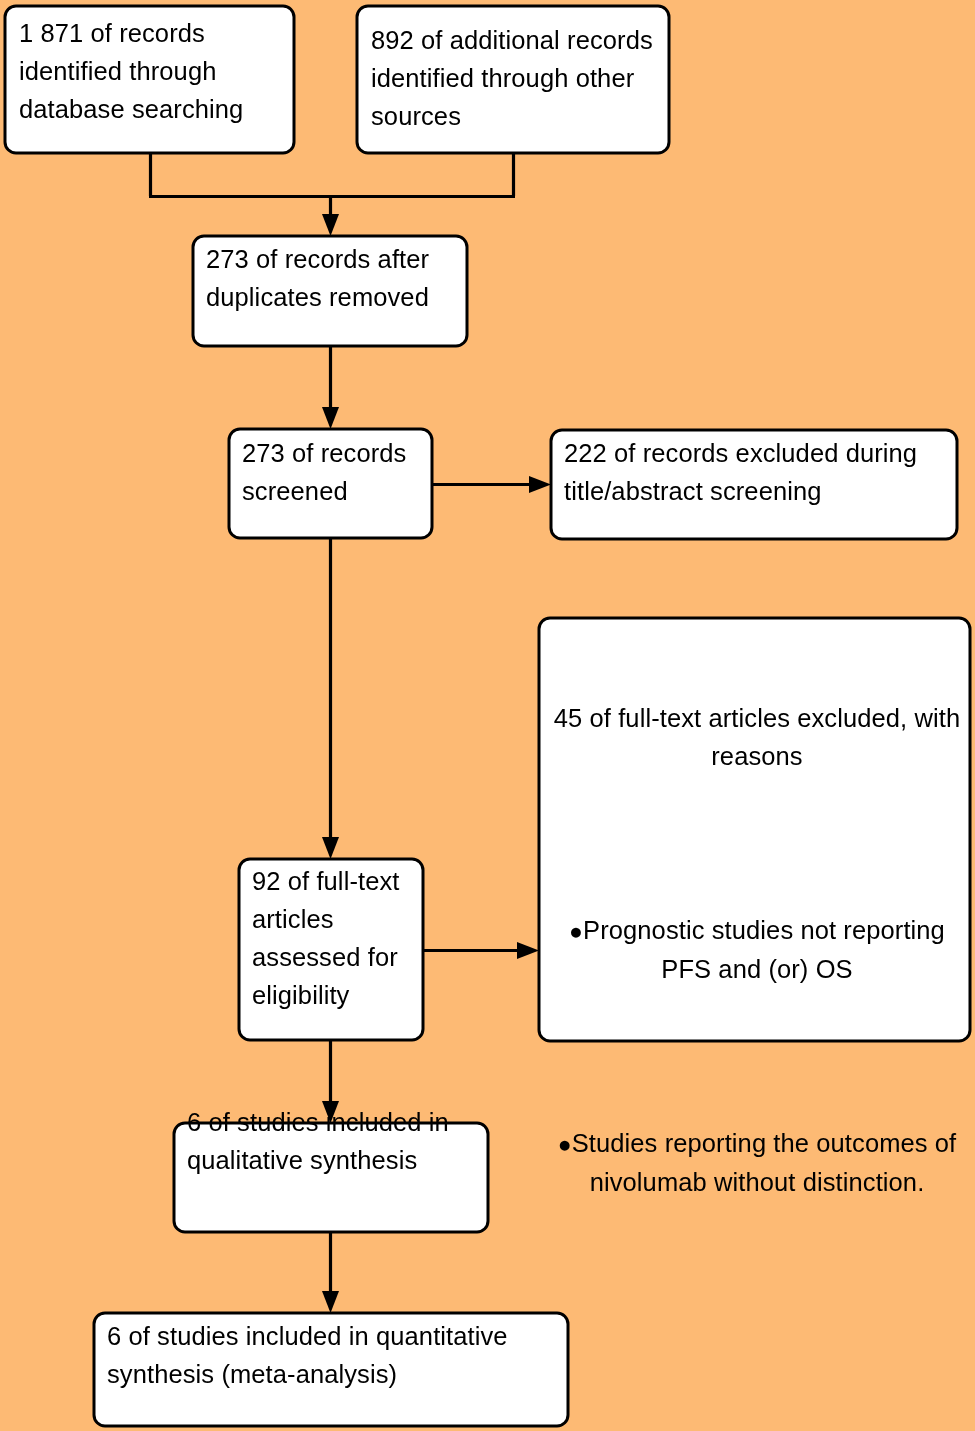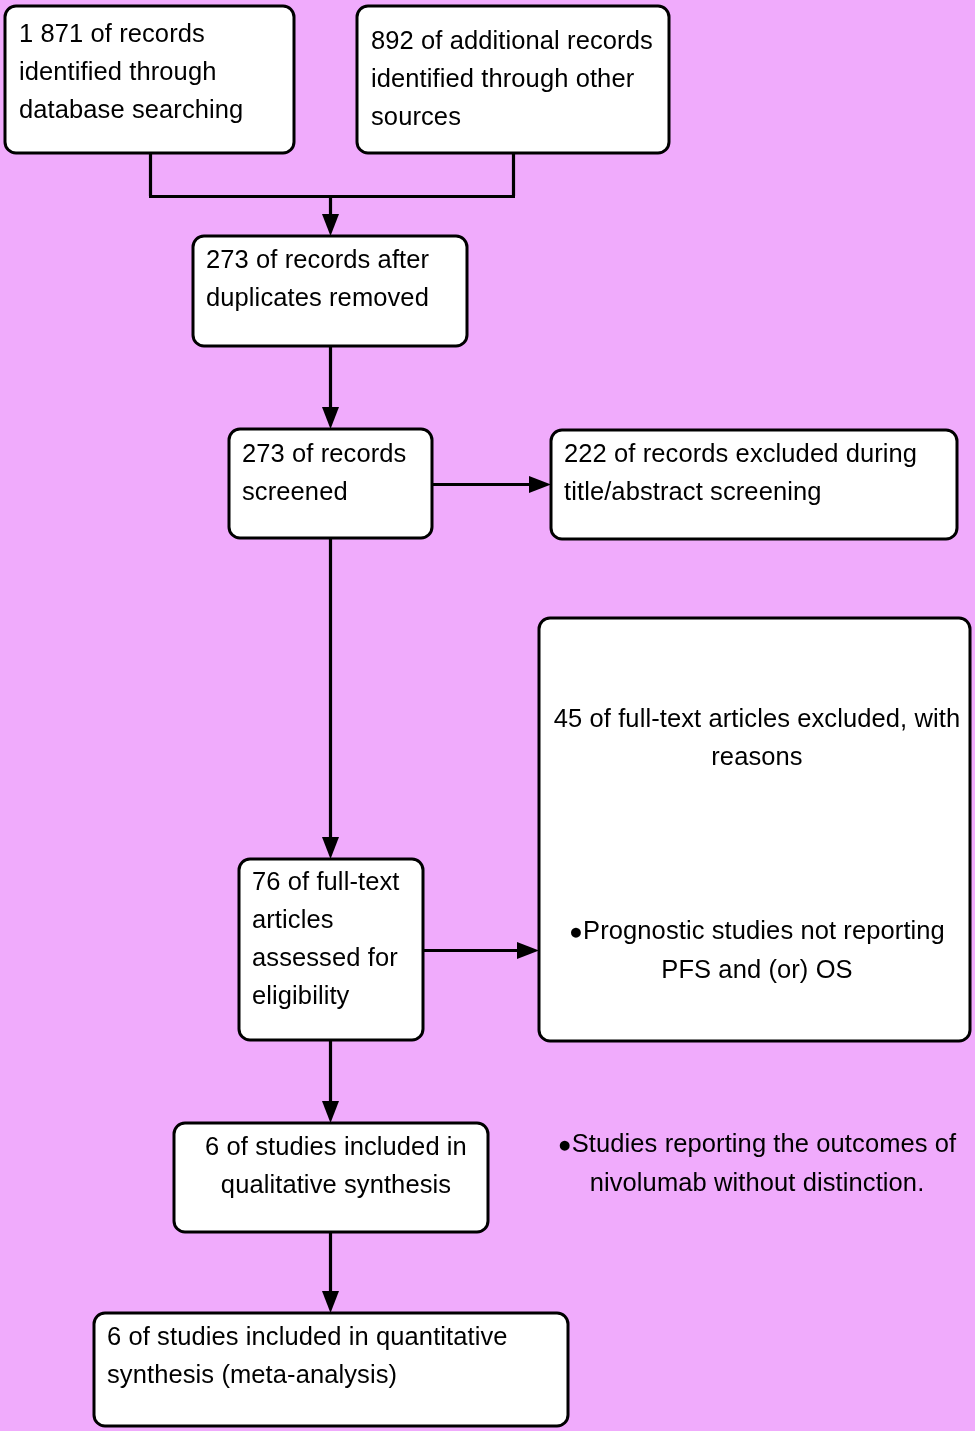--- a/index.html
+++ b/index.html
@@ -7,21 +7,21 @@
     padding: 0;
     background: #ffffff;
   }
   body {
     font-family: "Liberation Sans", sans-serif;
   }
   #diagram-root {
     position: relative;
     width: 975px;
     height: 1431px;
-    background: #f0abfc;
+    background: #fdba74;
     overflow: hidden;
   }
   svg.flow {
     display: block;
     width: 975px;
     height: 1431px;
   }
   .box-shape {
     fill: #ffffff;
     stroke: #000000;
@@ -121,23 +121,23 @@
   <div class="node-text" style="left:19px; top:14px; width:268px;">1 871 of records identified through database searching</div>
 
   <div class="node-text" style="left:371px; top:21px; width:292px;">892 of additional records identified through other sources</div>
 
   <div class="node-text" style="left:206px; top:240px; width:258px;">273 of records after duplicates removed</div>
 
   <div class="node-text" style="left:242px; top:434px; width:180px;">273 of records screened</div>
 
   <div class="node-text" style="left:564px; top:434px; width:390px;">222 of records excluded during title/abstract screening</div>
 
-  <div class="node-text" style="left:252px; top:862px; width:160px;">76 of full-text articles assessed for eligibility</div>
+  <div class="node-text" style="left:252px; top:862px; width:160px;">92 of full-text articles assessed for eligibility</div>
 
-  <div class="node-text" style="left:187px; top:1127px; width:298px;text-align:center;">6 of studies included in qualitative synthesis</div>
+  <div class="node-text" style="left:187px; top:1103px; width:298px;">6 of studies included in qualitative synthesis</div>
 
   <div class="node-text" style="left:107px; top:1317px; width:456px;">6 of studies included in quantitative synthesis (meta-analysis)</div>
 
   <div class="node-text" style="left:551px; top:623px; width:412px;">
     <span class="reason-line">45 of full-text articles excluded, with reasons</span>
 
     <span class="reason-line reason-group"><span class="bullet">●</span><span>Prognostic studies not reporting PFS and (or) OS</span></span>
 
     <span class="reason-line reason-group"><span class="bullet">●</span><span>Studies reporting the outcomes of nivolumab without distinction.</span></span>
 

